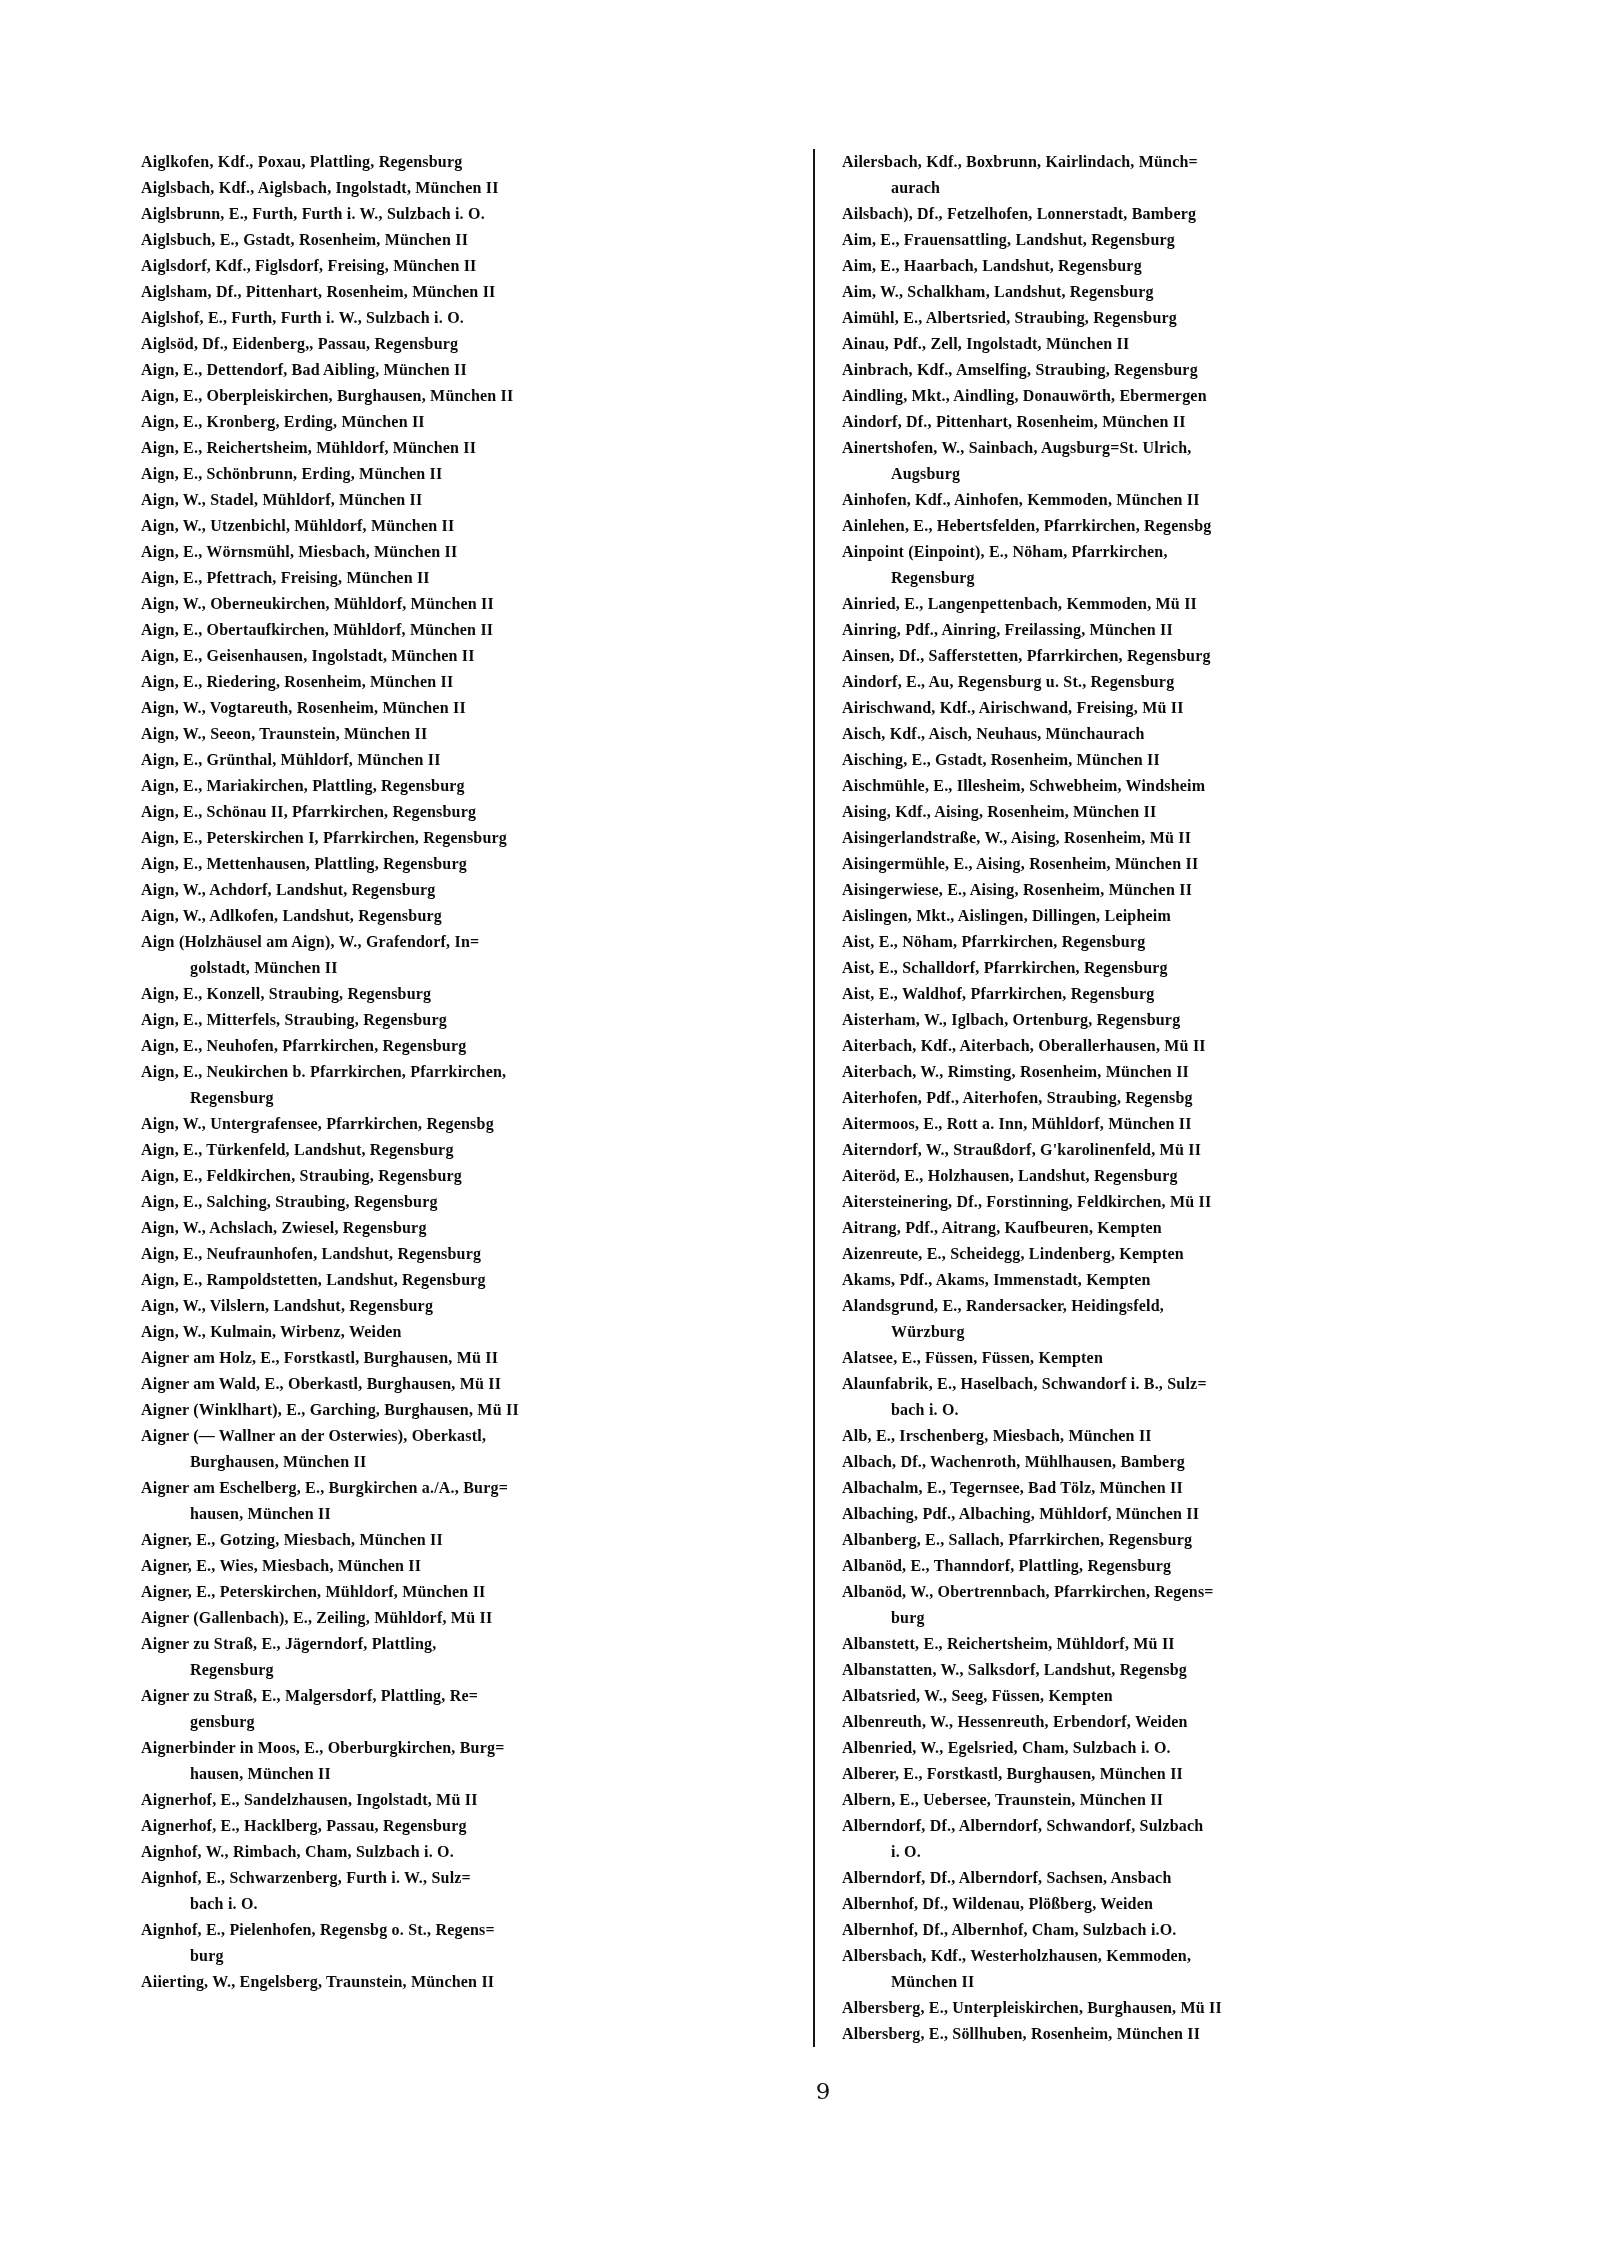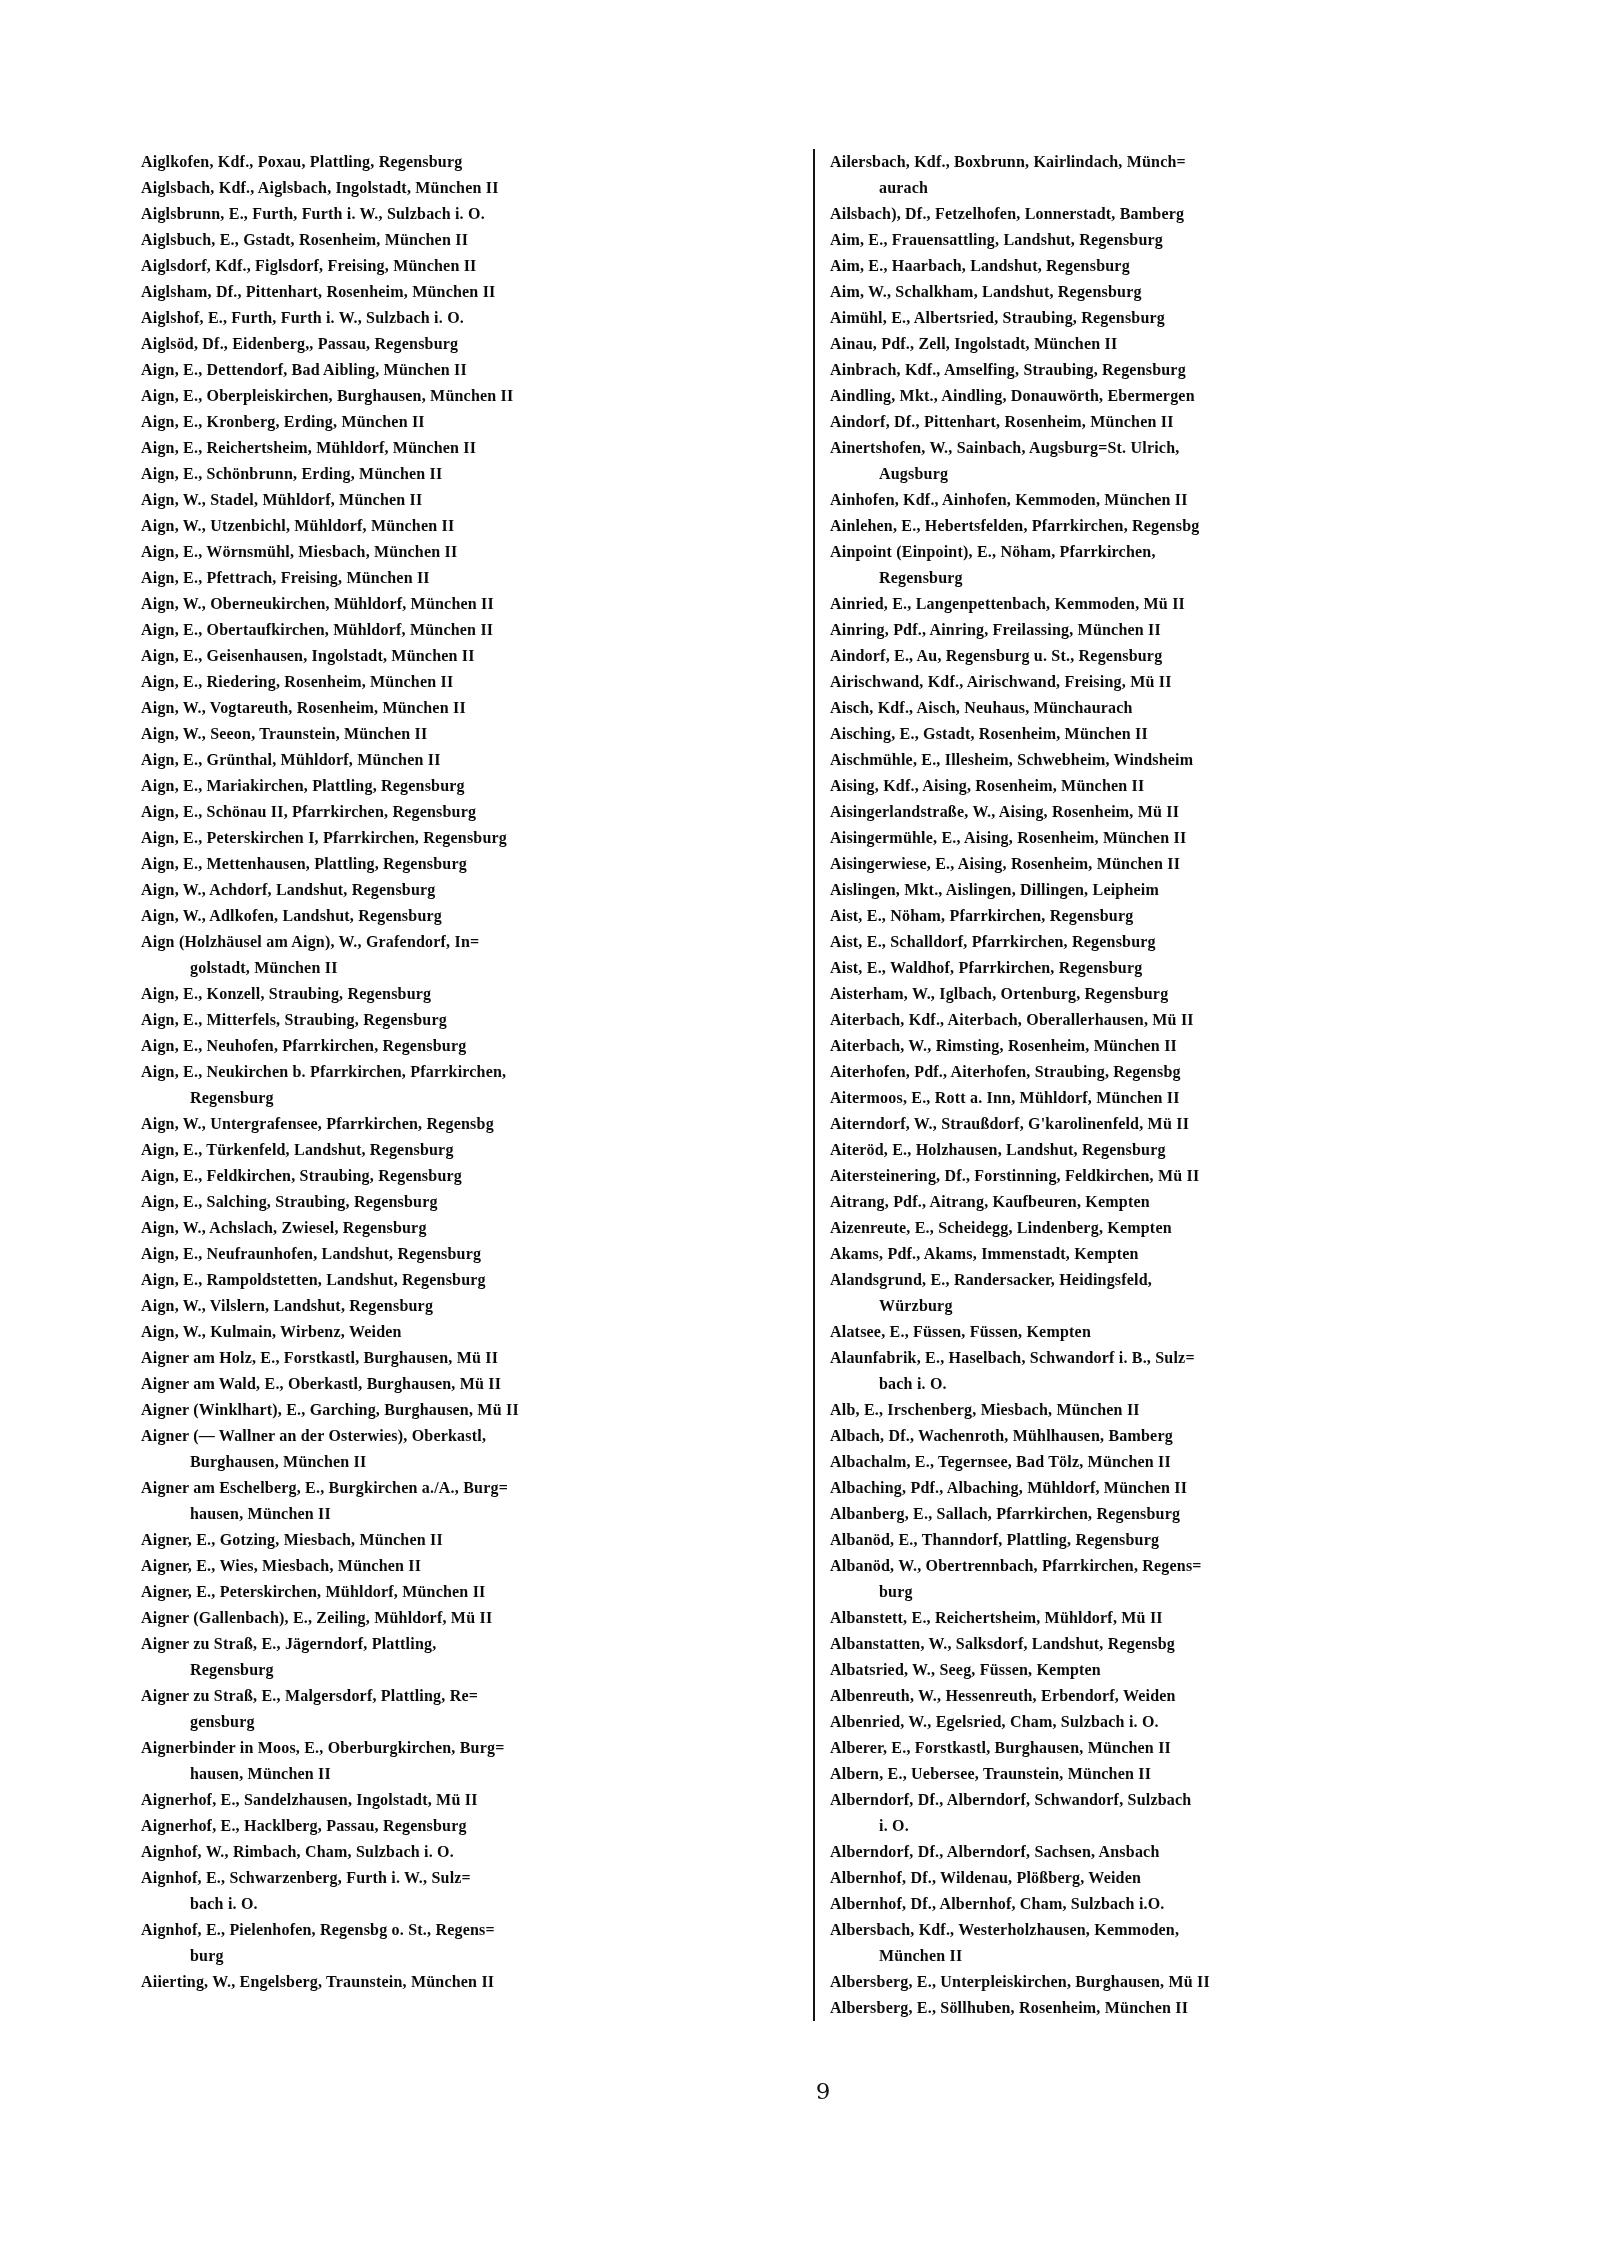--- a/index.html
+++ b/index.html
@@ -26,21 +26,21 @@
   .col {
     width: 672px;
     font-size: 16px;
     line-height: 26px;
     font-weight: 700;
     letter-spacing: 0.2px;
     white-space: nowrap;
     font-family: Liberation Serif, serif;
   }
   .col.right {
-    padding-left: 15px;
+    padding-left: 27px;
     width: 673px;
   }
   .divider {
     width: 0;
     border-left: 2.8px double #141414;
     margin: 0;
   }
   .line {
     height: 26px;
     overflow: hidden;
@@ -152,20 +152,21 @@
         <div class="line">Aindling, Mkt., Aindling, Donauwörth, Ebermergen</div>
         <div class="line">Aindorf, Df., Pittenhart, Rosenheim, München II</div>
         <div class="line">Ainertshofen, W., Sainbach, Augsburg=St. Ulrich,</div>
         <div class="line cont">Augsburg</div>
         <div class="line">Ainhofen, Kdf., Ainhofen, Kemmoden, München II</div>
         <div class="line">Ainlehen, E., Hebertsfelden, Pfarrkirchen, Regensbg</div>
         <div class="line">Ainpoint (Einpoint), E., Nöham, Pfarrkirchen,</div>
         <div class="line cont">Regensburg</div>
         <div class="line">Ainried, E., Langenpettenbach, Kemmoden, Mü II</div>
         <div class="line">Ainring, Pdf., Ainring, Freilassing, München II</div>
+        <div class="line">Ainsen, Df., Safferstetten, Pfarrkirchen, Regensburg</div>
         <div class="line">Aindorf, E., Au, Regensburg u. St., Regensburg</div>
         <div class="line">Airischwand, Kdf., Airischwand, Freising, Mü II</div>
         <div class="line">Aisch, Kdf., Aisch, Neuhaus, Münchaurach</div>
         <div class="line">Aisching, E., Gstadt, Rosenheim, München II</div>
         <div class="line">Aischmühle, E., Illesheim, Schwebheim, Windsheim</div>
         <div class="line">Aising, Kdf., Aising, Rosenheim, München II</div>
         <div class="line">Aisingerlandstraße, W., Aising, Rosenheim, Mü II</div>
         <div class="line">Aisingermühle, E., Aising, Rosenheim, München II</div>
         <div class="line">Aisingerwiese, E., Aising, Rosenheim, München II</div>
         <div class="line">Aislingen, Mkt., Aislingen, Dillingen, Leipheim</div>

